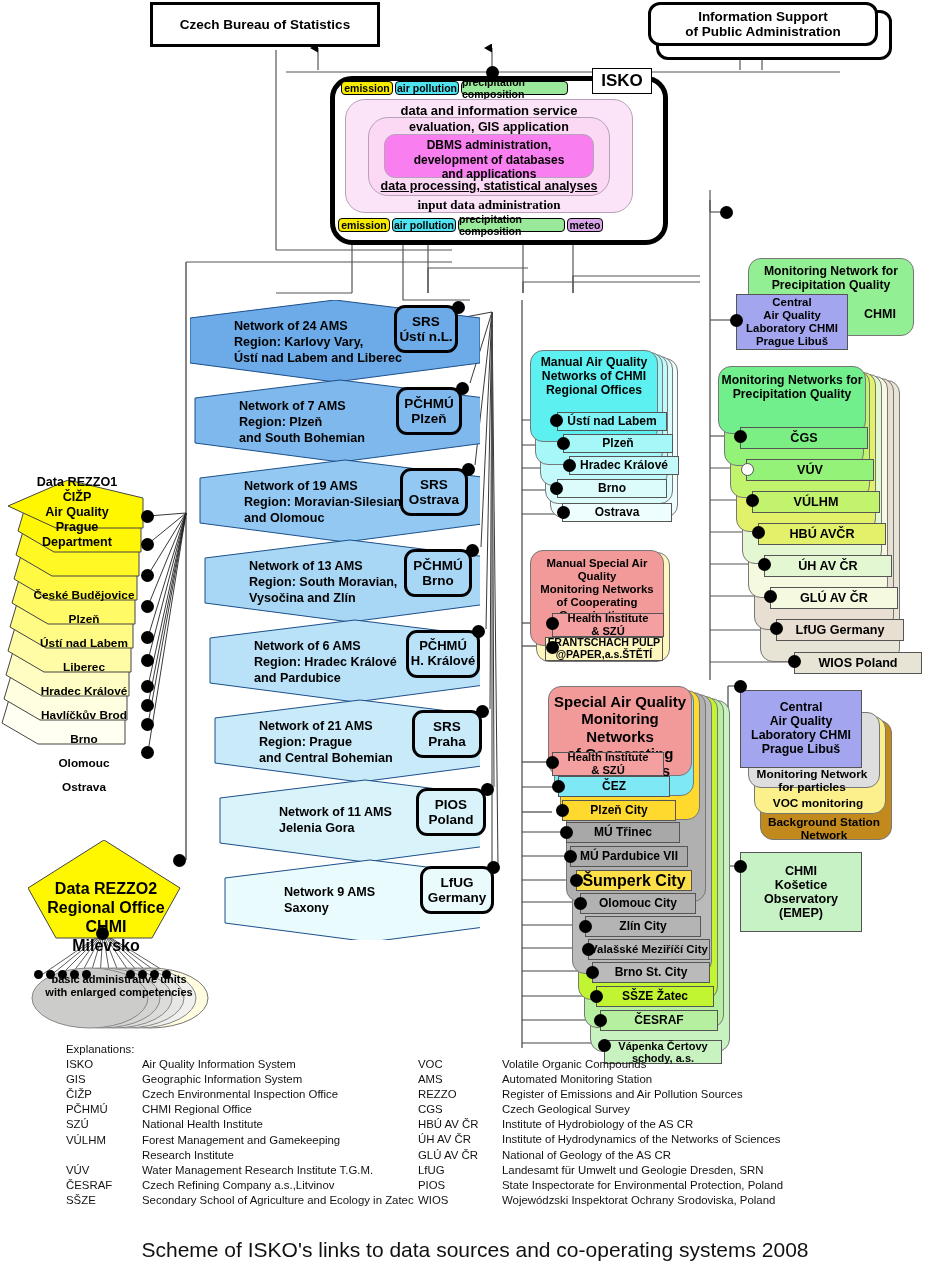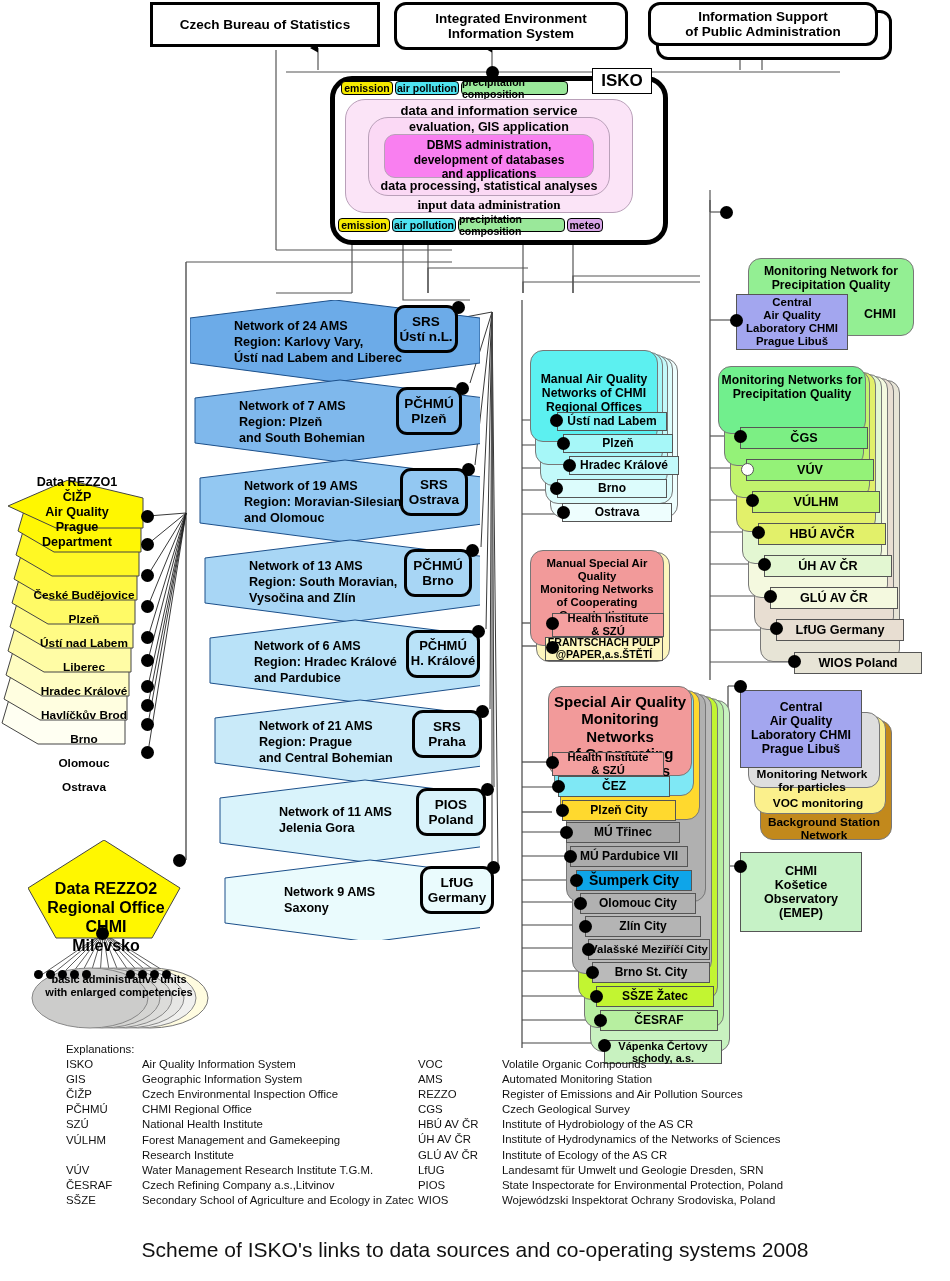--- a/index.html
+++ b/index.html
@@ -176,24 +176,20 @@
         <path d="M103,933 L162,976"></path>
           <path d="M103,933 L172,976"></path>
       </g>
       <path d="M186,860 V860"></path>
     </g>
   </svg>
 
   <div class="node topbox sq" style="left:150px;top:2px;width:230px;height:45px;">
     <span style="white-space:pre-line">Czech Bureau of Statistics</span>
   </div>
-  <div class="node topbox rr" style="left:394px;top:2px;width:234px;height:48px;">
-    <span style="white-space:pre-line">Integrated Environment
-Information System</span>
-  </div>
   <div class="shadowbox" style="left:656px;top:10px;width:230px;height:44px;"></div>
   <div class="node topbox rr" style="left:648px;top:2px;width:230px;height:44px;">
     <span style="white-space:pre-line">Information Support
 of Public Administration</span>
   </div>
 
   <div class="dot" style="left:486px;top:66px;"></div>
 
   <div class="isko-outer" style="left:330px;top:76px;width:328px;height:159px;"></div>
   <div class="isko-label" style="left:592px;top:68px;width:58px;height:24px;">
@@ -215,21 +211,21 @@
   </div>
   <div class="ring" style="left:368px;top:117px;width:242px;height:79px;background:#fbd9f5;">
     <div class="ringlabel" style="top:2px;font-size:12.5px;">evaluation, GIS application</div>
   </div>
   <div class="ring" style="left:384px;top:134px;width:210px;height:44px;background:#f97ff0;border-radius:11px;
               align-items:center;">
     <div class="ringlabel" style="top:3px;font-size:12px;white-space:pre-line;line-height:1.22;">DBMS administration,
 development of databases
 and applications</div>
   </div>
-  <div class="ringlabel" style="left:368px;top:179px;width:242px;font-size:12.5px;">data processing, statistical analyses</div>
+  <div class="ringlabel" style="left:368px;top:179px;width:242px;font-size:12.5px;text-decoration:underline;">data processing, statistical analyses</div>
   <div class="ringlabel" style="left:345px;top:197px;width:288px;font-size:13px;font-family:Liberation Serif, serif;">input data administration</div>
 
   <div class="tag" style="left:338px;top:218px;width:52px;height:14px;background:#f5ea00;">
     <span>emission</span>
     </div>
   <div class="tag" style="left:392px;top:218px;width:64px;height:14px;background:#4fe3f0;">
     <span>air pollution</span>
     </div>
   <div class="tag" style="left:458px;top:218px;width:107px;height:14px;background:#9ae89a;">
     <span>precipitation composition</span>
@@ -369,21 +365,21 @@
   <div class="dot" style="left:82px;top:970px;width:9px;height:9px;"></div>
   <div class="dot" style="left:126px;top:970px;width:9px;height:9px;"></div>
   <div class="dot" style="left:138px;top:970px;width:9px;height:9px;"></div>
   <div class="dot" style="left:150px;top:970px;width:9px;height:9px;"></div>
   <div class="dot" style="left:162px;top:970px;width:9px;height:9px;"></div>
 
   <div class="softnode" style="left:550px;top:358px;width:128px;height:160px;background:#eefefe;"></div>
   <div class="softnode" style="left:545px;top:356px;width:128px;height:148px;background:#dcfcfc;"></div>
   <div class="softnode" style="left:540px;top:354px;width:128px;height:132px;background:#c2f9fa;"></div>
   <div class="softnode" style="left:535px;top:352px;width:128px;height:113px;background:#a6f7f8;"></div>
-  <div class="softnode" style="left:530px;top:350px;width:128px;height:92px;background:#5cf0f0;align-items:flex-start;padding-top:21px;">
+  <div class="softnode" style="left:530px;top:350px;width:128px;height:92px;background:#5cf0f0;align-items:flex-start;padding-top:4px;">
     <span style="font-size:12.2px;white-space:pre-line;">Manual Air Quality
 Networks of CHMI
 Regional Offices</span>
   </div>
   <div class="snode" style="left:557px;top:412px;width:110px;height:19px;background:#7ff3f5;font-size:12px;">Ústí nad Labem</div>
   <div class="snode" style="left:563px;top:434px;width:110px;height:19px;background:#a6f7f8;font-size:12px;">Plzeň</div>
   <div class="snode" style="left:569px;top:456px;width:110px;height:19px;background:#c2f9fa;font-size:12px;">Hradec Králové</div>
   <div class="snode" style="left:557px;top:479px;width:110px;height:19px;background:#dcfcfc;font-size:12px;">Brno</div>
   <div class="snode" style="left:562px;top:503px;width:110px;height:19px;background:#eefefe;font-size:12px;">Ostrava</div>
   <div class="dot" style="left:550px;top:414px;"></div>
@@ -419,21 +415,21 @@
 of Cooperating
 Organizations</span>
   </div>
 
   <div class="snode" style="left:552px;top:752px;width:112px;height:24px;background:#f4a0a0;font-size:11.2px;white-space:pre-line;">Health Institute
 &amp; SZÚ</div>
   <div class="snode" style="left:558px;top:776px;width:112px;height:21px;background:#7fe8f5;font-size:12px;">ČEZ</div>
   <div class="snode" style="left:562px;top:800px;width:114px;height:21px;background:#ffd92e;font-size:12px;">Plzeň City</div>
   <div class="snode" style="left:566px;top:822px;width:114px;height:21px;background:#a8a8a8;font-size:12px;">MÚ Třinec</div>
   <div class="snode" style="left:570px;top:846px;width:118px;height:21px;background:#ababab;font-size:12px;">MÚ Pardubice VII</div>
-  <div class="snode" style="left:576px;top:870px;width:116px;height:21px;background:#0ea5e9;font-size:14px;">Šumperk City</div>
+  <div class="snode" style="left:576px;top:870px;width:116px;height:21px;background:#fde047;font-size:16px;">Šumperk City</div>
   <div class="snode" style="left:580px;top:893px;width:116px;height:21px;background:#b1b1b1;font-size:12px;">Olomouc City</div>
   <div class="snode" style="left:585px;top:916px;width:116px;height:21px;background:#b4b4b4;font-size:12px;">Zlín City</div>
   <div class="snode" style="left:588px;top:939px;width:122px;height:21px;background:#b7b7b7;font-size:11.4px;">Valašské Meziříčí City</div>
   <div class="snode" style="left:592px;top:962px;width:118px;height:21px;background:#bababa;font-size:12px;">Brno St. City</div>
   <div class="snode" style="left:596px;top:986px;width:118px;height:21px;background:#c2f531;font-size:12px;">SŠZE Žatec</div>
   <div class="snode" style="left:600px;top:1010px;width:118px;height:21px;background:#b7efa0;font-size:12px;">ČESRAF</div>
   <div class="snode" style="left:604px;top:1033px;width:118px;height:24px;background:#c8f2c0;font-size:11px;white-space:pre-line;margin-top:7px;">Vápenka Čertovy
 schody, a.s.</div>
 
   <div class="dot" style="left:546px;top:756px;"></div>
@@ -579,21 +575,21 @@
     <div class="row">
         <div class="k">HBÚ AV ČR</div>
         <div class="v">Institute of Hydrobiology of the AS CR</div>
       </div>
     <div class="row">
         <div class="k">ÚH AV ČR</div>
         <div class="v">Institute of Hydrodynamics of the Networks of Sciences</div>
       </div>
     <div class="row">
         <div class="k">GLÚ AV ČR</div>
-        <div class="v">Institute of Ecology of the AS CR</div>
+        <div class="v">National of Geology of the AS CR</div>
       </div>
     <div class="row">
         <div class="k">LfUG</div>
         <div class="v">Landesamt für Umwelt und Geologie Dresden, SRN</div>
       </div>
     <div class="row">
         <div class="k">PIOS</div>
         <div class="v">State Inspectorate for Environmental Protection, Poland</div>
       </div>
     <div class="row">

